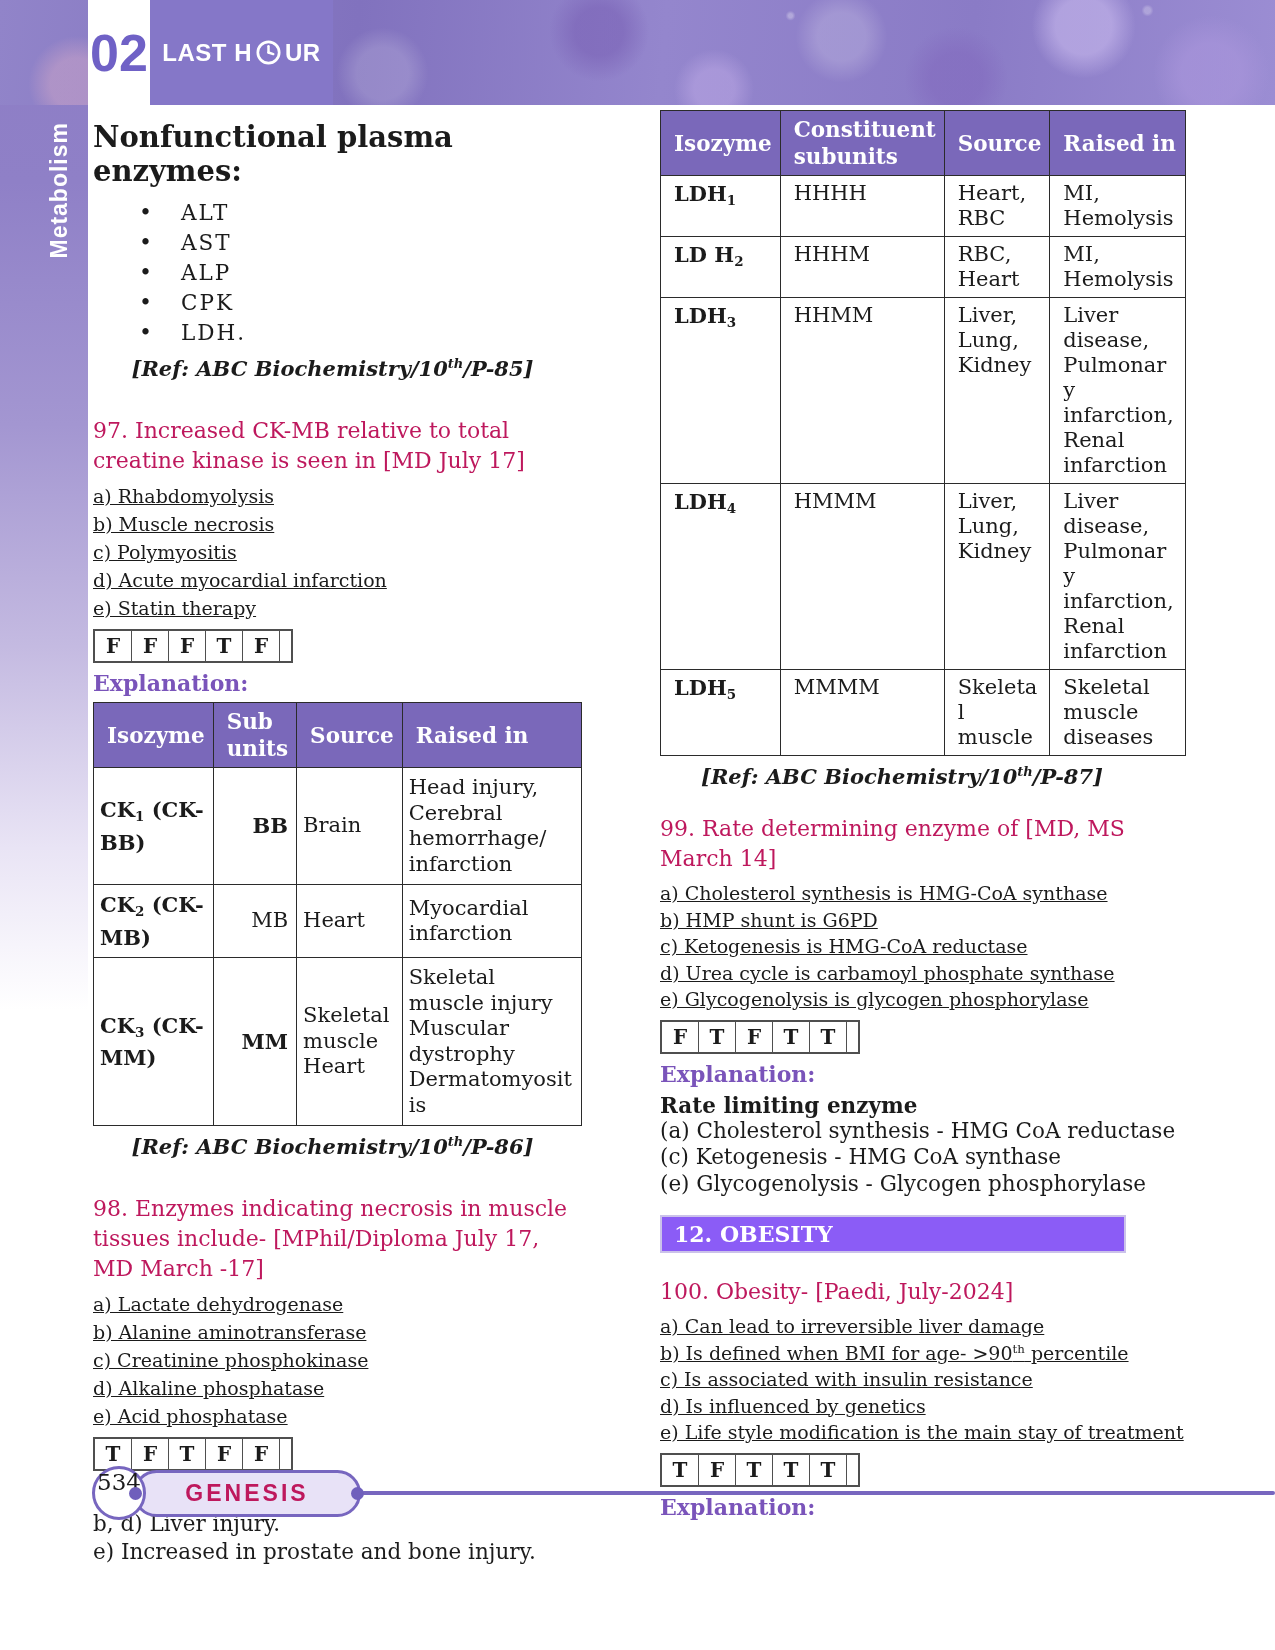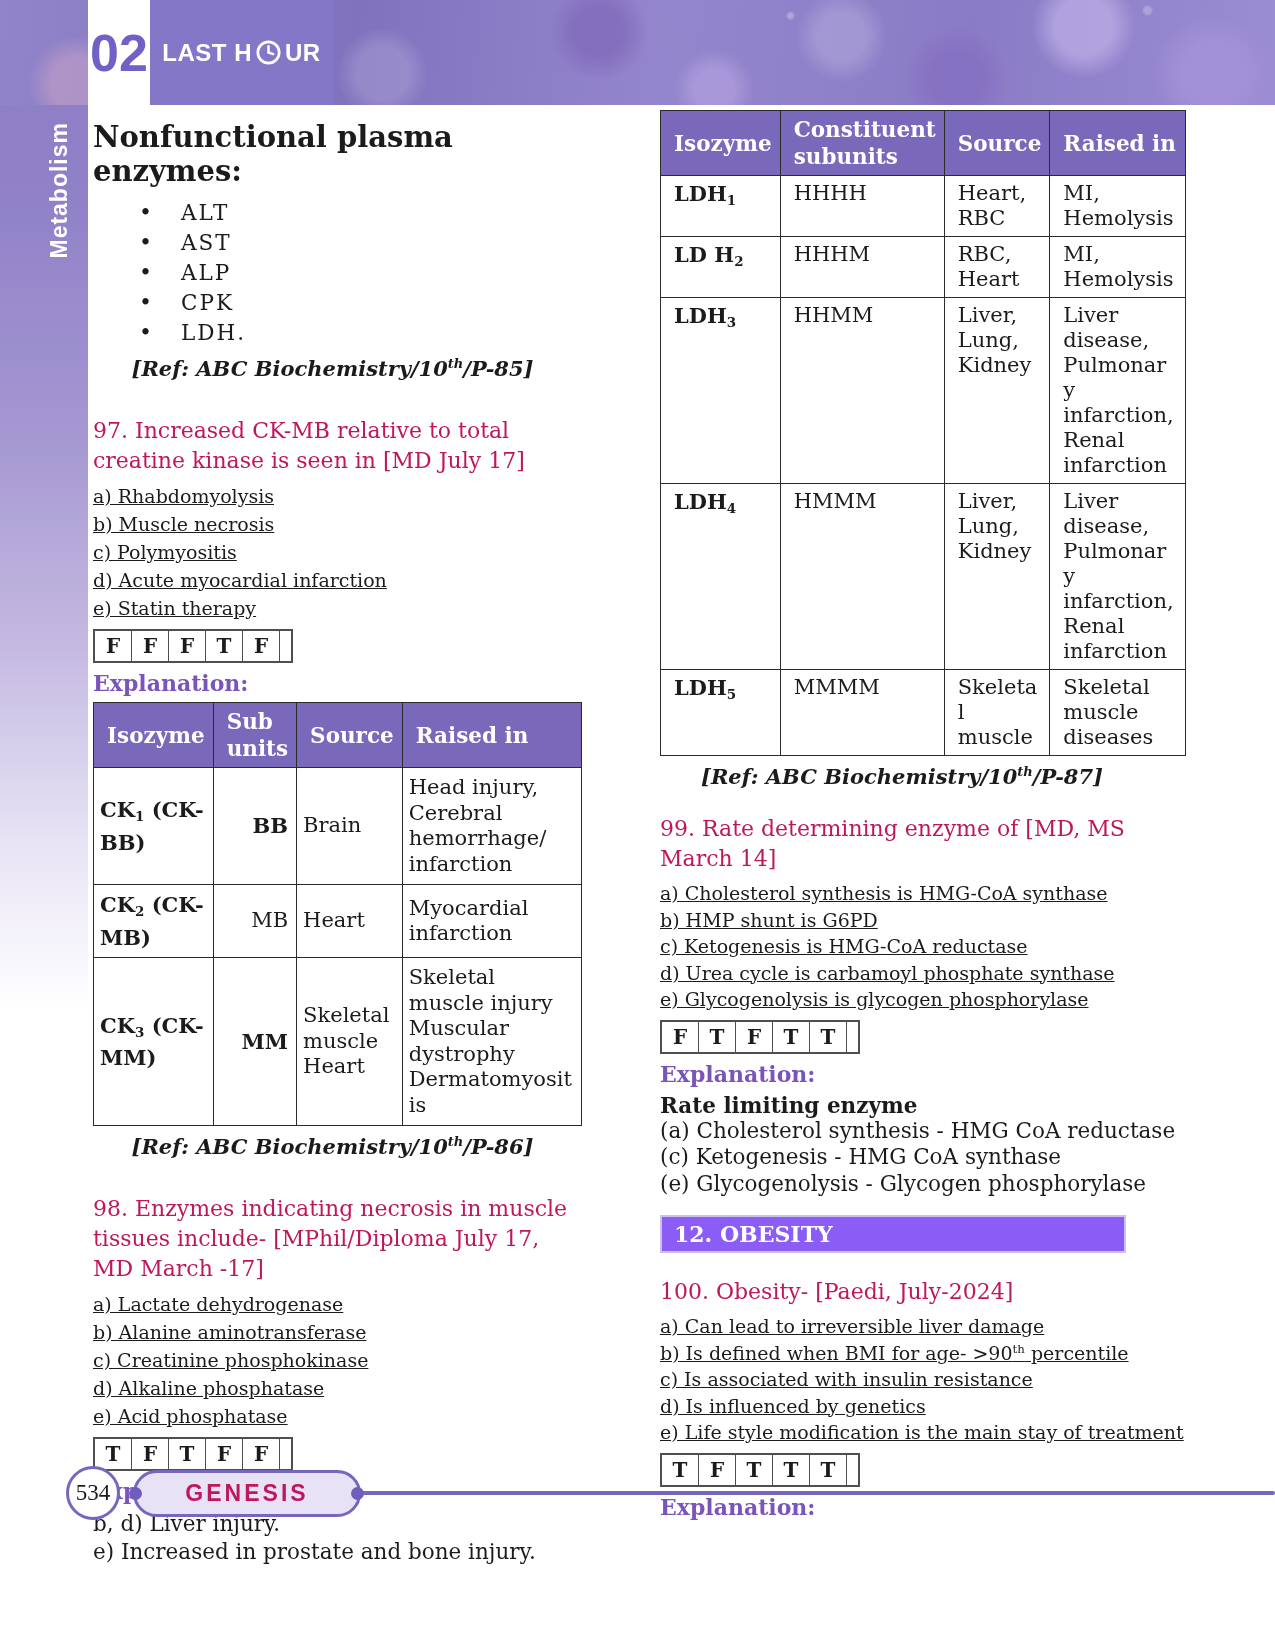--- a/index.html
+++ b/index.html
@@ -77,23 +77,23 @@
   .ldh .c1{width:105px} .ldh .c2{width:145px} .ldh .c3{width:100px} .ldh .c4{width:176px}
   .ldh td { vertical-align:top; padding:5px 8px 5px 13px; line-height:25px; }
   td.b { font-weight:bold; }
   sub { font-size:64%; vertical-align:-4px; }
   sup { font-size:62%; vertical-align:super; line-height:0; }
 
   .section-banner { margin-top:18px; width:466px; background:#8b5cf6; border:2px solid #cbc2ea;
       color:#ffffff; font-weight:bold; font-size:22px; padding:4px 12px; }
 
   
-  .pg-circle { position:absolute; left:66px; top:1466px; width:54px; height:54px; border:3px solid #7766bf;
-      border-radius:50%; background:#fff; display:flex; align-items:center; justify-content:center;
-      font-size:23px; z-index:2;font-family:Liberation Serif, serif; }
+  .pg-circle { position:absolute; left:92px; top:1466px; width:54px; height:54px; border:3px solid #7766bf;
+      border-radius:50%; background:#fff; display:flex; align-items:flex-start; justify-content:center;
+      font-size:23px; z-index:2; }
   .pub-pill { position:absolute; left:133px; top:1470px; width:228px; height:47px; background:#e8e2f7;
       border:3px solid #7766bf; border-radius:24px; display:flex; align-items:center; justify-content:center;
       z-index:1; font-family:"Liberation Sans",sans-serif; font-weight:bold; font-size:23px;
       letter-spacing:3px; color:#be185d; }
   .dot { position:absolute; width:13px; height:13px; border-radius:50%; background:#6f5fbc; z-index:3; }
   .dot-l { left:129px; top:1487px; } .dot-r { left:351px; top:1487px; }
   .fline { position:absolute; left:362px; top:1491px; width:913px; height:4px; background:#7766bf; border-radius:2px; }
 </style>
 </head>
 <body>

